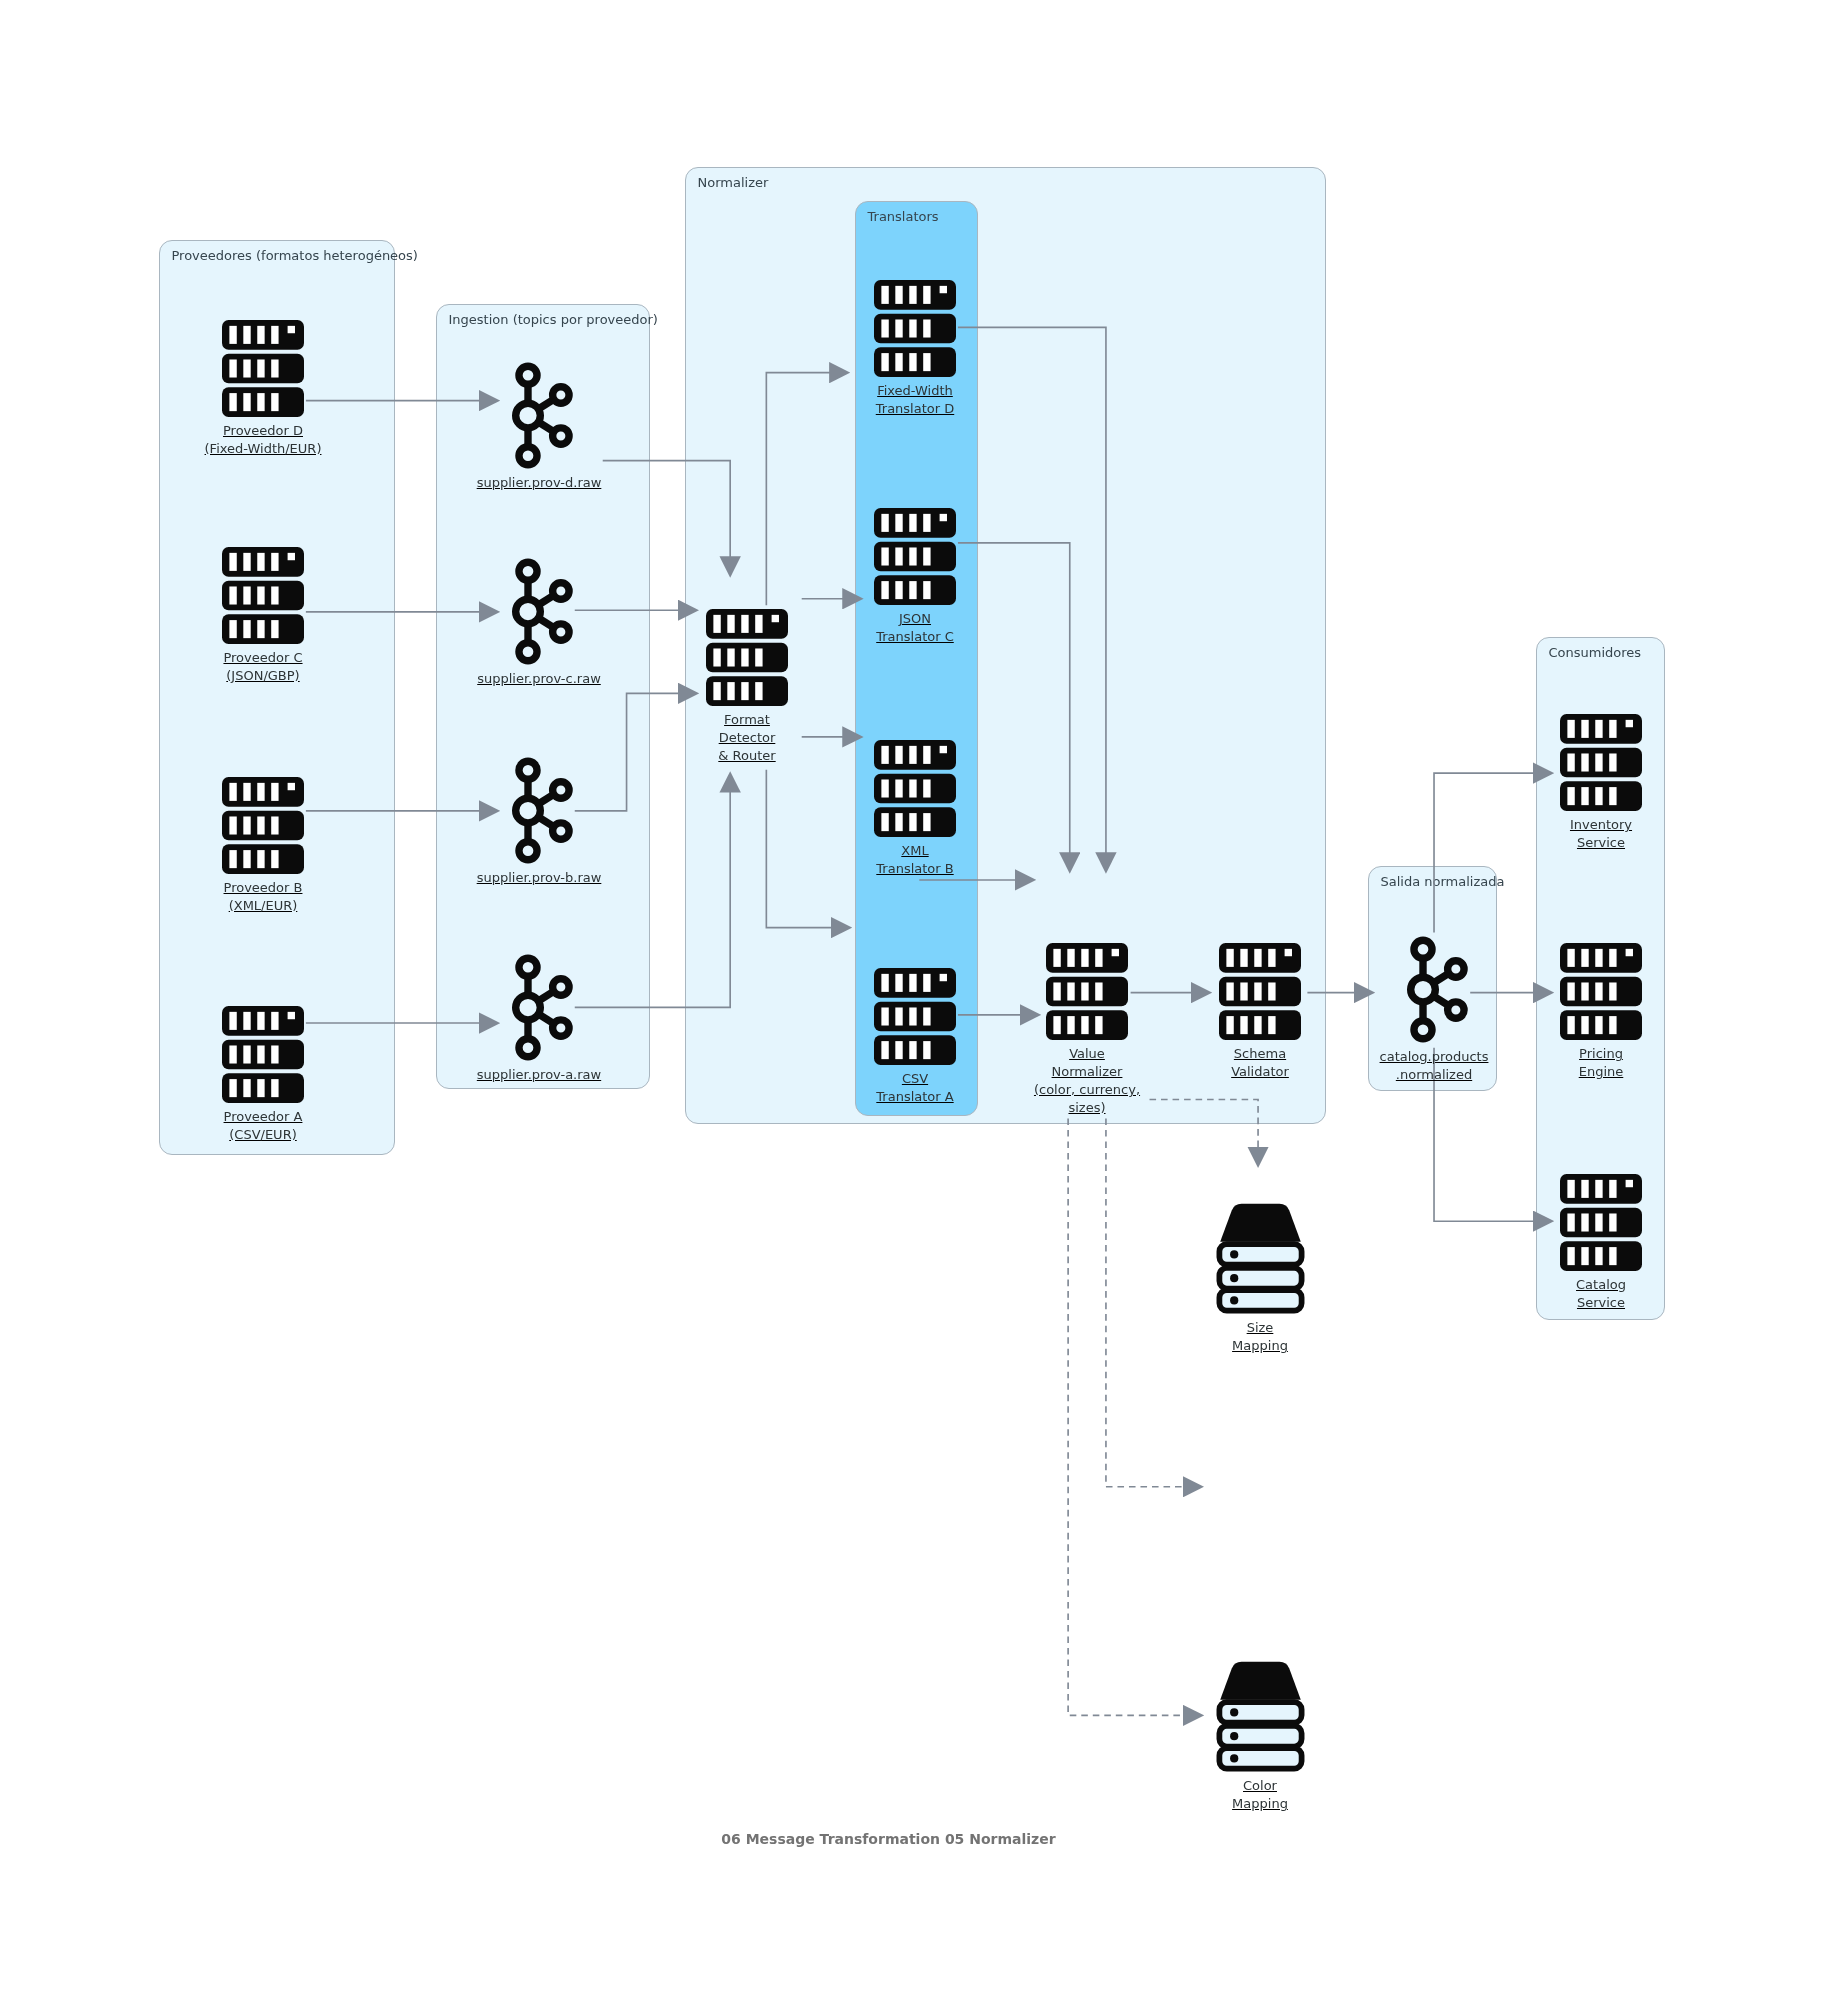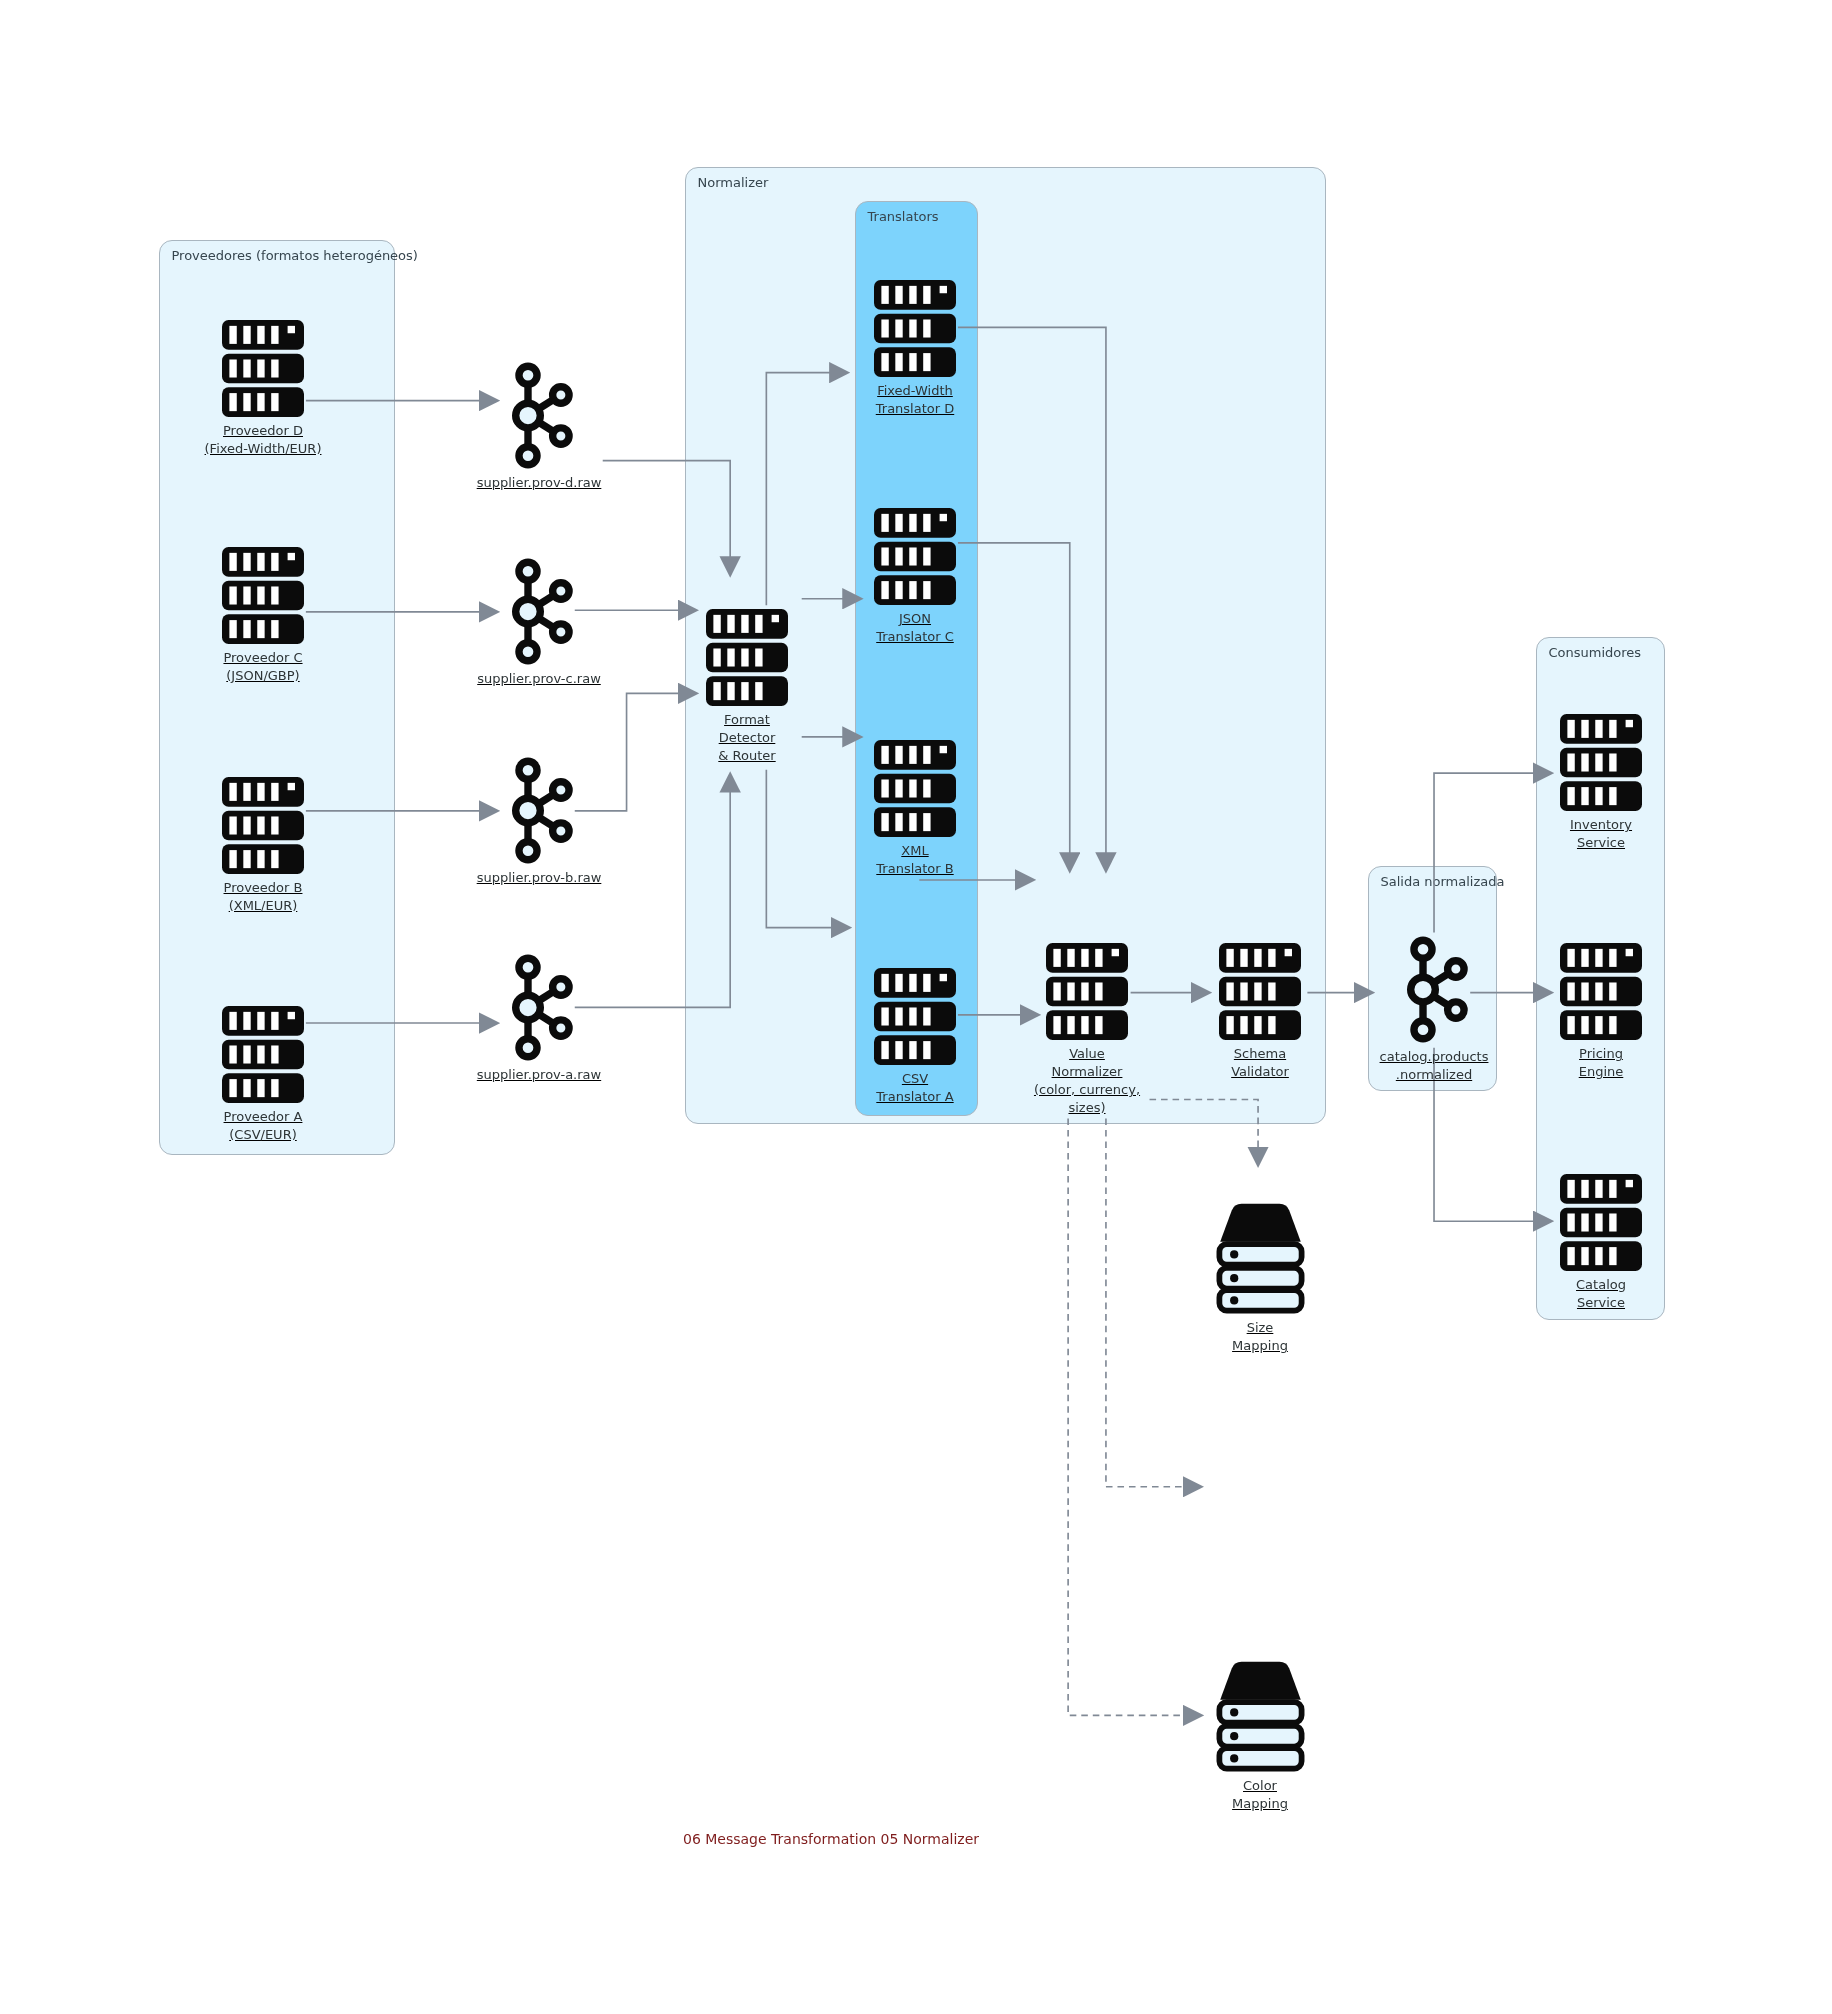--- a/index.html
+++ b/index.html
@@ -13,21 +13,21 @@
   .clabel.centered { left:0; right:0; text-align:center; }
 
   .edges { position:absolute; left:0; top:0; z-index:5; }
   .edge  { stroke:#808995; stroke-width:2; fill:none; }
   .edge.dashed { stroke-dasharray:8 6; }
 
   .node { position:absolute; width:148px; display:flex; flex-direction:column; align-items:center;
           text-align:center; z-index:10;text-decoration:underline; }
   .nlabel { margin-top:5px; font-size:13px; line-height:18px; color:#2D3436; white-space:nowrap; }
 
-  .caption { position:absolute; font-size:14px; color:#7f1d1d; z-index:10; }
+  .caption { position:absolute; font-size:14px; color:#737373; text-align:center; z-index:10;font-weight:bold; }
 </style>
 </head>
 <body>
 
 <div class="canvas">
 
   <svg width="0" height="0" style="position:absolute">
     <defs>
       <symbol id="sym-server" viewBox="0 0 100 118">
         <g fill="#0B0B0B">
@@ -76,20 +76,23 @@
           <circle cx="27" cy="62.5" r="5"></circle>
           <circle cx="27" cy="91.5" r="5"></circle>
           <circle cx="27" cy="118.5" r="5"></circle>
         </g>
       </symbol>
     </defs>
   </svg>
 
   <div class="cluster c-blue" style="left:159px;top:240px;width:236px;height:915px">
     <span class="clabel">Proveedores (formatos heterogéneos)</span>
+  </div>
+  <div class="cluster c-blue" style="left:436px;top:304px;width:214px;height:785px">
+    <span class="clabel">Ingestion (topics por proveedor)</span>
   </div>
   <div class="cluster c-blue" style="left:685px;top:167px;width:641px;height:957px">
     <span class="clabel">Normalizer</span>
   </div>
   <div class="cluster c-green" style="left:855px;top:201px;width:123px;height:915px">
     <span class="clabel">Translators</span>
   </div>
   <div class="cluster c-blue" style="left:1368px;top:866px;width:129px;height:225px">
     <span class="clabel">Salida normalizada</span>
   </div>

